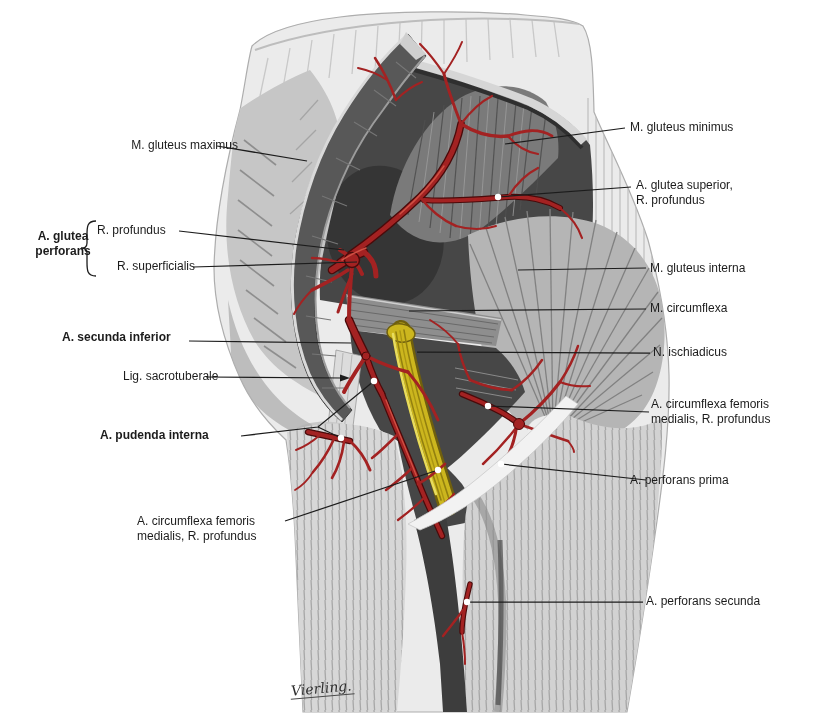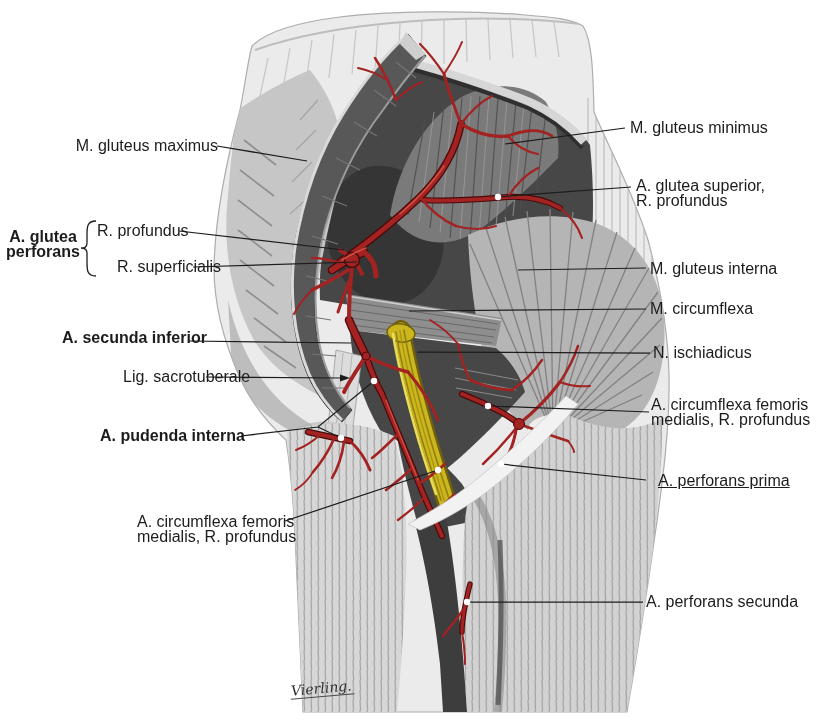--- a/index.html
+++ b/index.html
@@ -1,23 +1,23 @@
 <!DOCTYPE html>
 <html><head>
 <meta charset="utf-8">
 <style>
   html,body{margin:0;padding:0;background:#fff;}
   #stage{position:relative;width:818px;height:721px;background:#fff;overflow:hidden;
          font-family:"Liberation Sans",sans-serif;}
   #art{position:absolute;left:0;top:0;}
-  .label{position:absolute;font-size:16px;line-height:15px;color:#1c1c1c;white-space:nowrap;}
+  .label{position:absolute;font-size:12px;line-height:15px;color:#1c1c1c;white-space:nowrap;}
   .label .ln{display:block;}
   .bold{font-weight:bold;}
   .r{text-align:right;}
-  .c{text-align:center;}
+  .c{text-align:center;margin-left:20px;}
   #sig{position:absolute;left:290px;top:680px;font-family:"DejaVu Serif",serif;
        font-style:italic;font-size:14px;color:#2e2e2e;transform:rotate(-5deg);
        border-bottom:1px solid #4a4a4a;padding:0 2px 0 1px;}
 </style>
 </head>
 <body>
 
 <div id="stage">
 
 <svg id="art" width="818" height="721" viewBox="0 0 818 721">
@@ -349,21 +349,21 @@
       <circle cx="341" cy="438" r="3.2"></circle>
       <circle cx="438" cy="470" r="3.2"></circle>
       <circle cx="498" cy="197" r="3.2"></circle>
       <circle cx="488" cy="406" r="3.2"></circle>
       <circle cx="501" cy="464" r="3.2"></circle>
       <circle cx="467" cy="602" r="3.2"></circle>
     </g>
   </g>
 </svg>
 
-<div class="label r" style="right:600px;top:138px;">M. gluteus maximus</div>
+<div class="label r" style="right:580px;top:138px;">M. gluteus maximus</div>
 
 <div class="label c bold" style="left:6px;top:229px;width:74px;">
   <span class="ln">A. glutea</span>
   <span class="ln">perforans</span>
 </div>
 
 <div class="label" style="left:97px;top:223px;">R. profundus</div>
 
 <div class="label" style="left:97px;top:259px;margin-left:20px;">R. superficialis</div>
 
@@ -389,19 +389,19 @@
 
 <div class="label" style="left:650px;top:301px;">M. circumflexa</div>
 
 <div class="label" style="left:653px;top:345px;text-align:center;">N. ischiadicus</div>
 
 <div class="label" style="left:651px;top:397px;">
   <span class="ln">A. circumflexa femoris</span>
   <span class="ln">medialis, R. profundus</span>
 </div>
 
-<div class="label" style="left:658px;top:473px;text-decoration:underline;">A. perforans prima</div>
+<div class="label" style="left:630px;top:473px;">A. perforans prima</div>
 
 <div class="label" style="left:646px;top:594px;">A. perforans secunda</div>
 
 <div id="sig">Vierling.</div>
 
 </div>
 
 </body></html>

